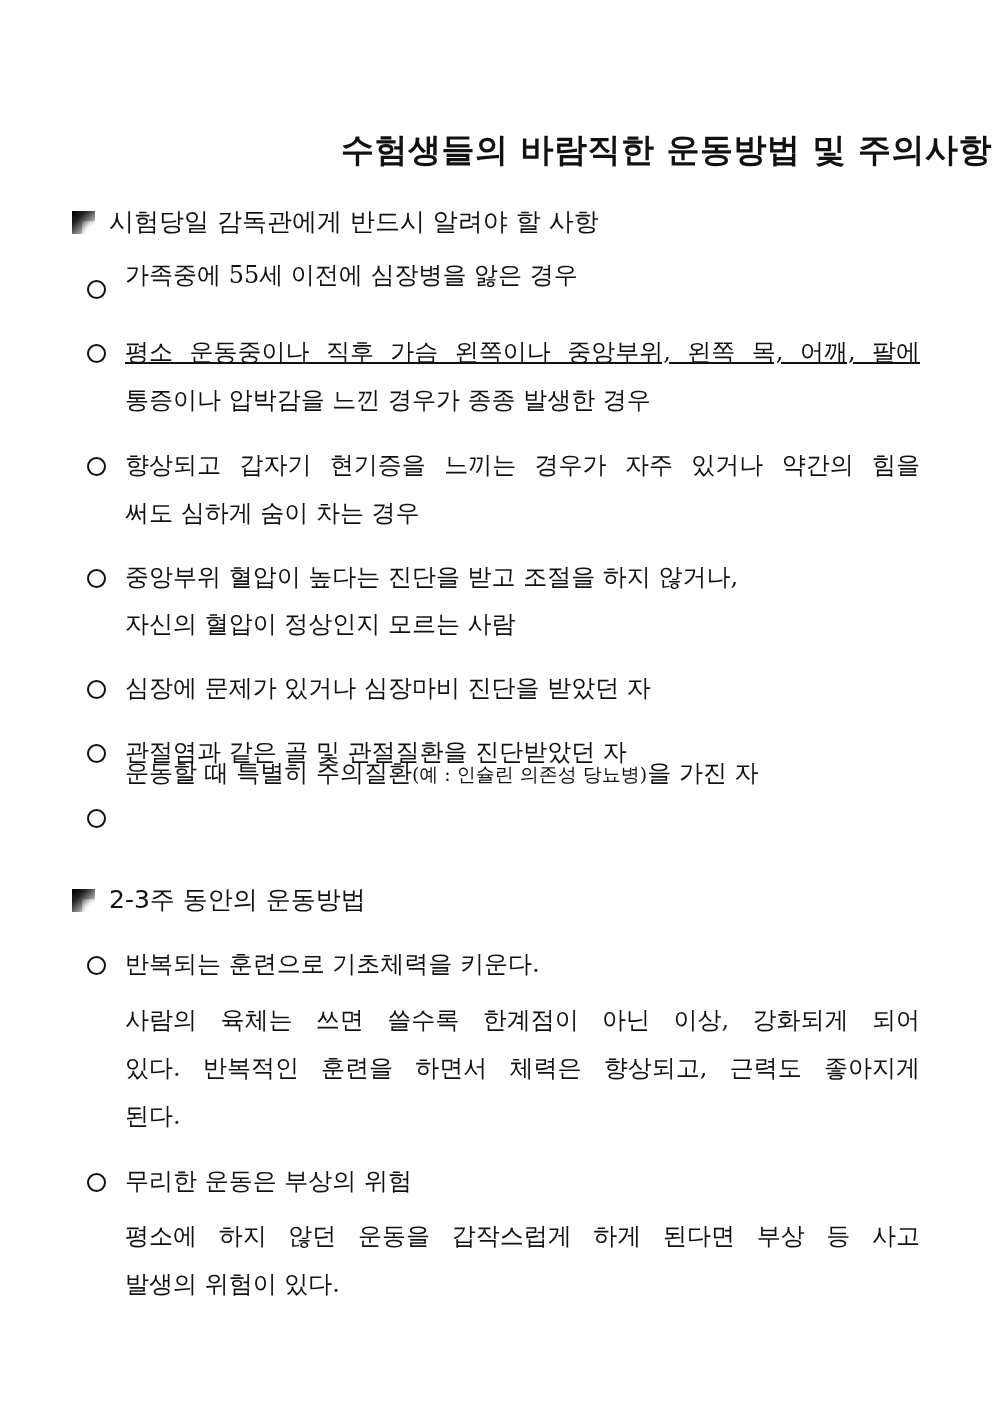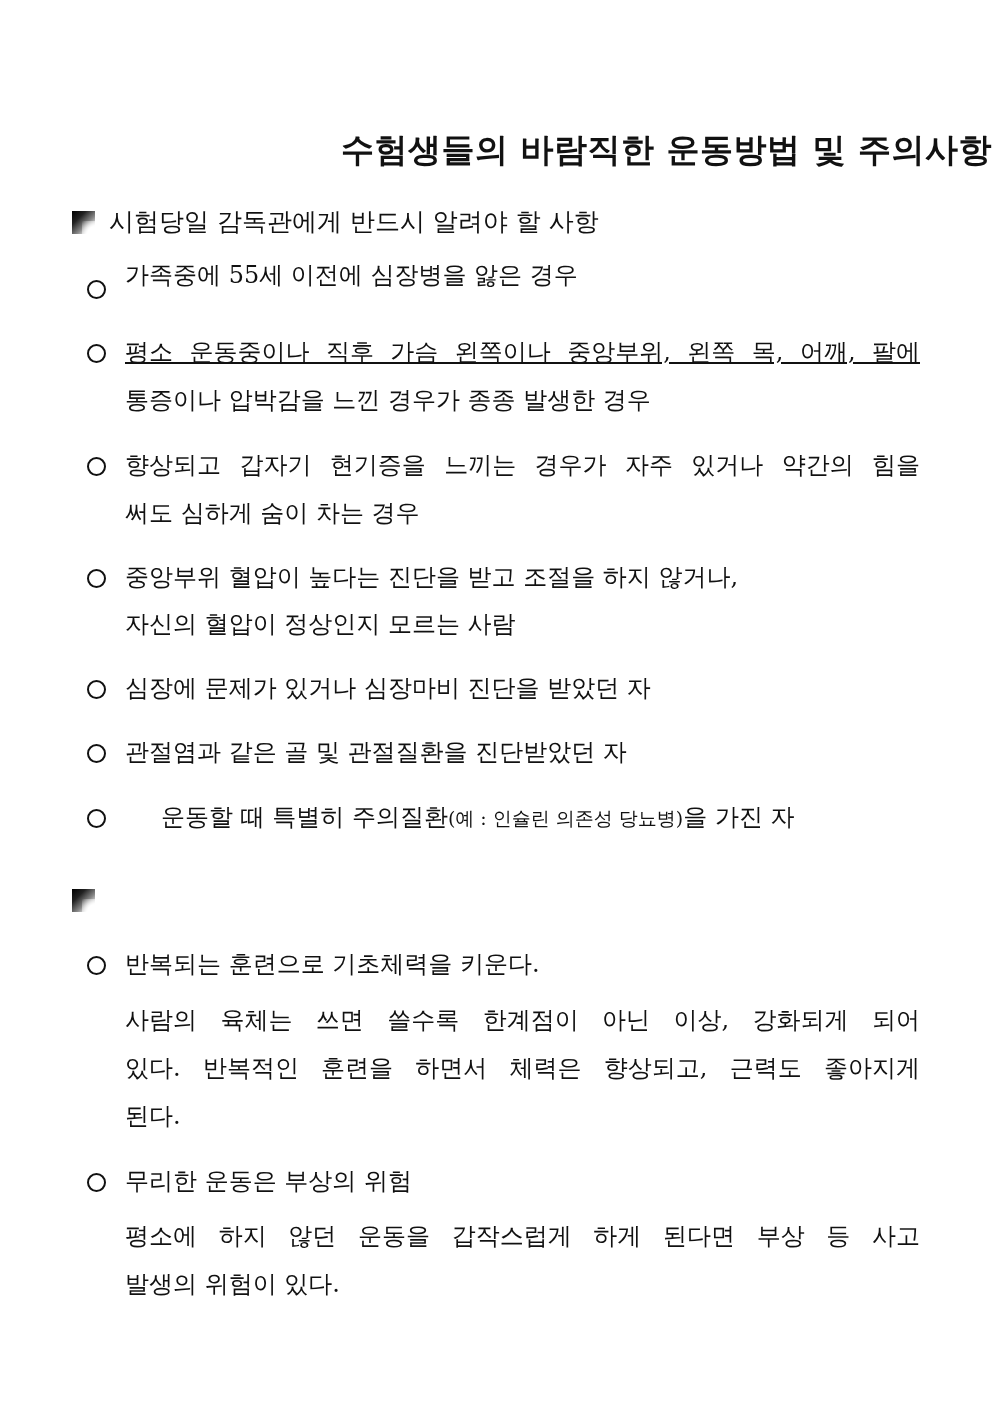--- a/index.html
+++ b/index.html
@@ -46,26 +46,27 @@
 <div class="line txt" style="top:560px;">중앙부위 혈압이 높다는 진단을 받고 조절을 하지 않거나,</div>
 <div class="line txt" style="top:607px;">자신의 혈압이 정상인지 모르는 사람</div>
 
 <span class="bullet" style="top:680px;"></span>
 <div class="line txt" style="top:671px;">심장에 문제가 있거나 심장마비 진단을 받았던 자</div>
 
 <span class="bullet" style="top:744px;"></span>
 <div class="line txt" style="top:735px;">관절염과 같은 골 및 관절질환을 진단받았던 자</div>
 
 <span class="bullet" style="top:809px;"></span>
-<div class="line txt" style="top:800px;margin-left:36px;">
+<div class="line txt" style="top:756px;">
   <span>운동할 때 특별히 주의질환</span><span class="small">(예 : 인슐린 의존성 당뇨병)</span><span>을 가진 자</span>
 </div>
 
 <div class="section" style="top:884px;">
   <span class="sec-icon"></span>
+  <span class="sec-label">2-3주 동안의 운동방법</span>
 </div>
 
 <span class="bullet" style="top:956px;"></span>
 <div class="line txt" style="top:947px;">반복되는 훈련으로 기초체력을 키운다.</div>
 <div class="line just" style="top:1003px;">사람의 육체는 쓰면 쓸수록 한계점이 아닌 이상, 강화되게 되어</div>
 <div class="line just" style="top:1051px;">있다. 반복적인 훈련을 하면서 체력은 향상되고, 근력도 좋아지게</div>
 <div class="line txt" style="top:1099px;">된다.</div>
 
 <span class="bullet" style="top:1173px;"></span>
 <div class="line txt" style="top:1164px;">무리한 운동은 부상의 위험</div>

